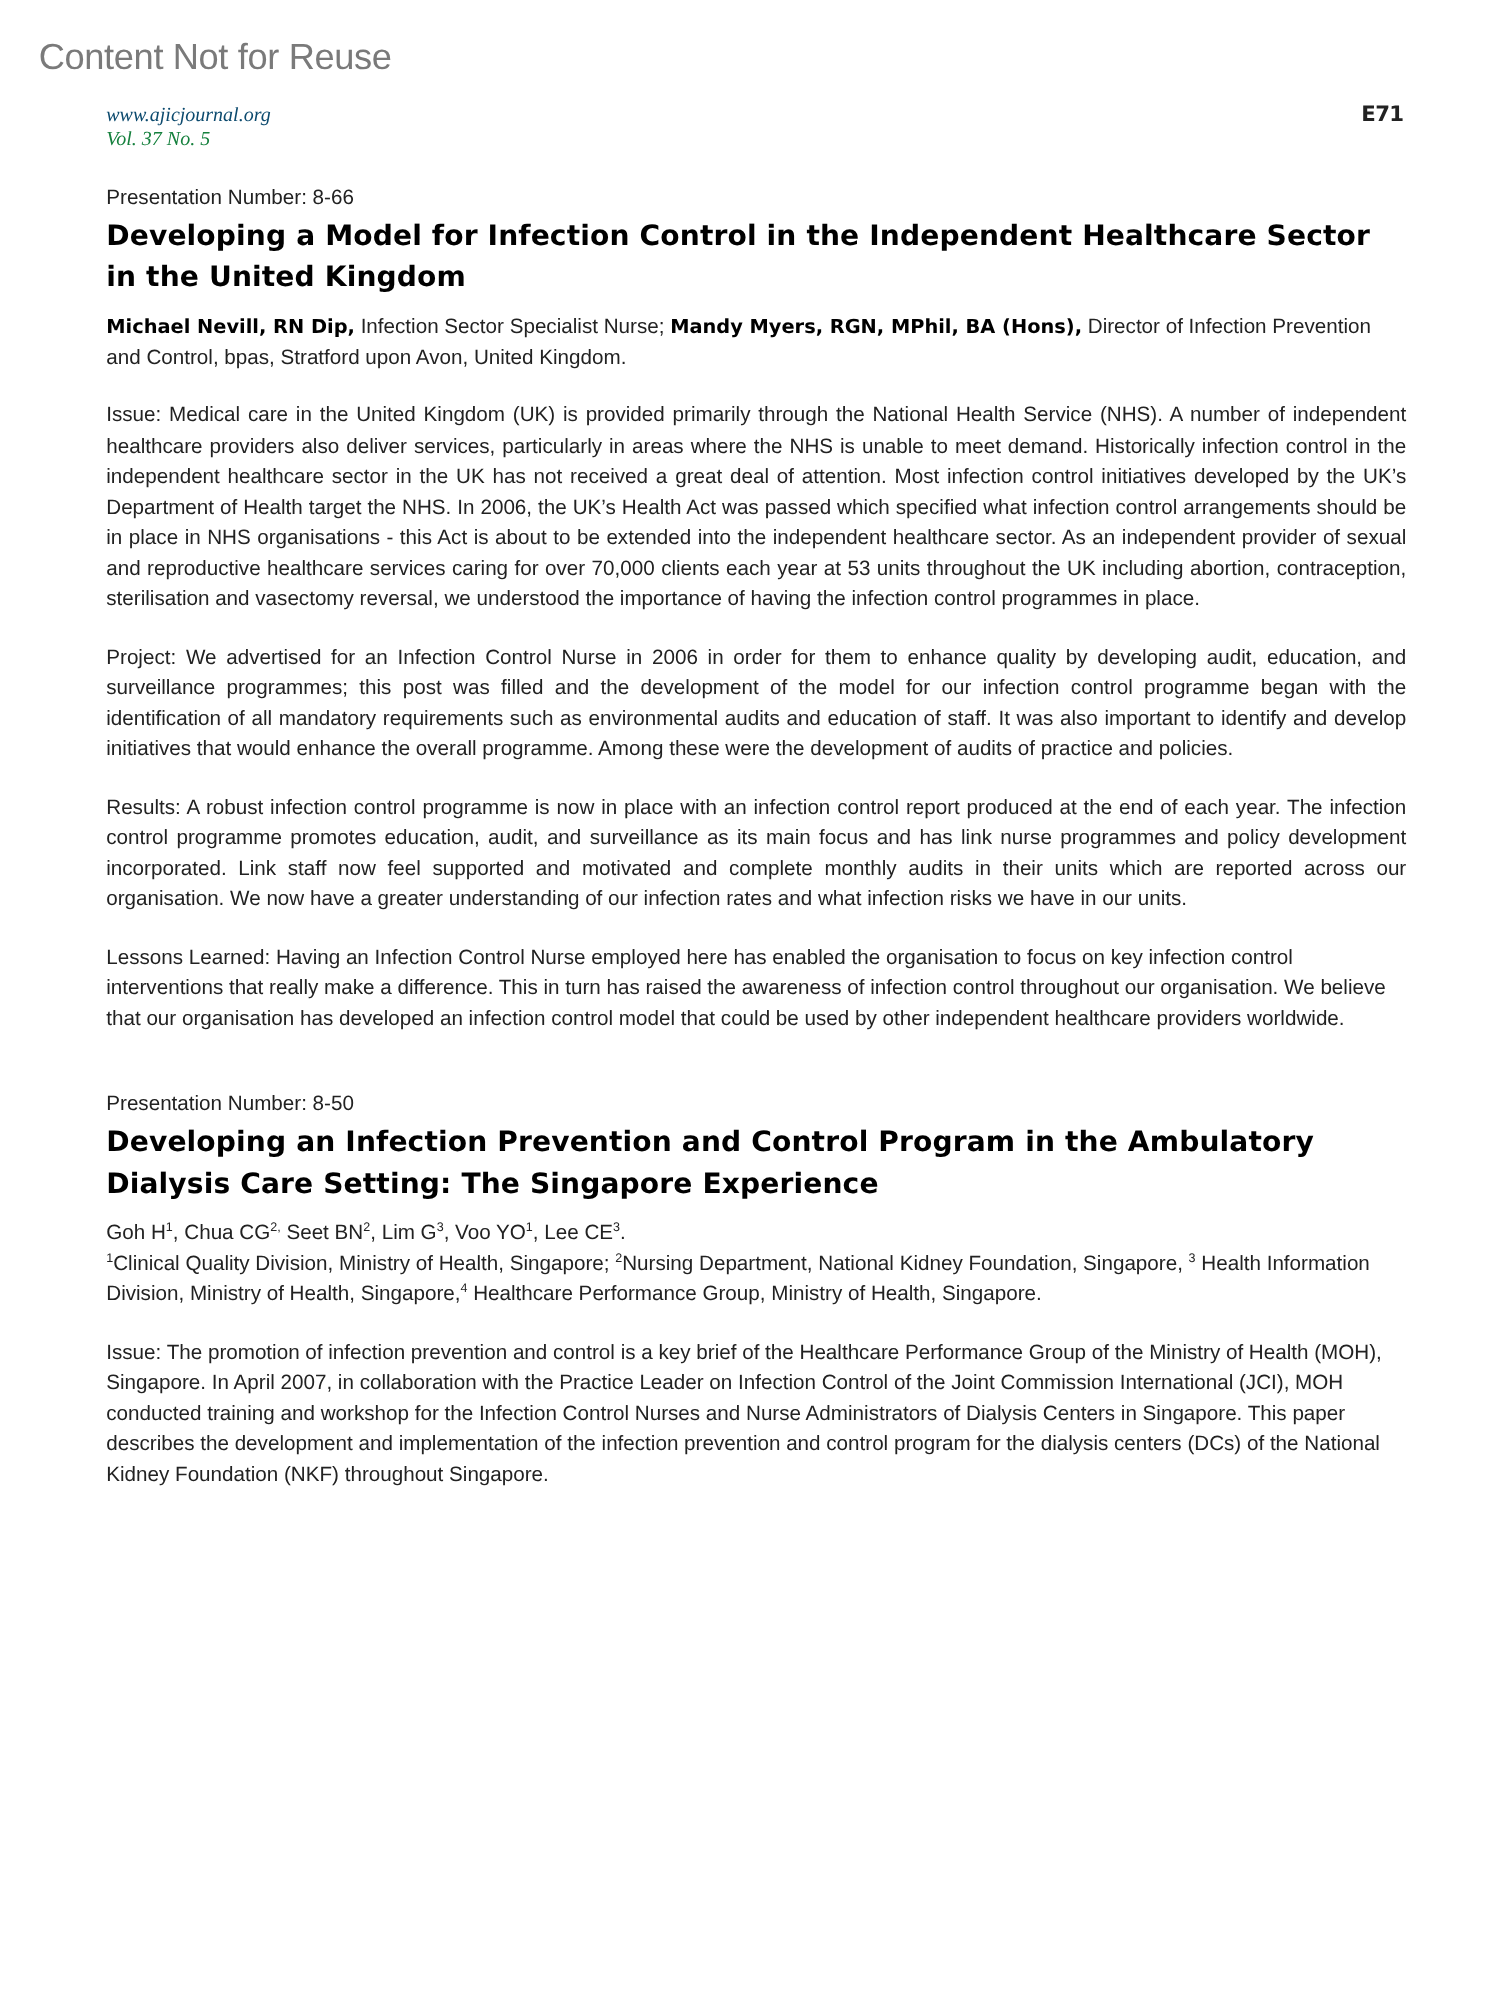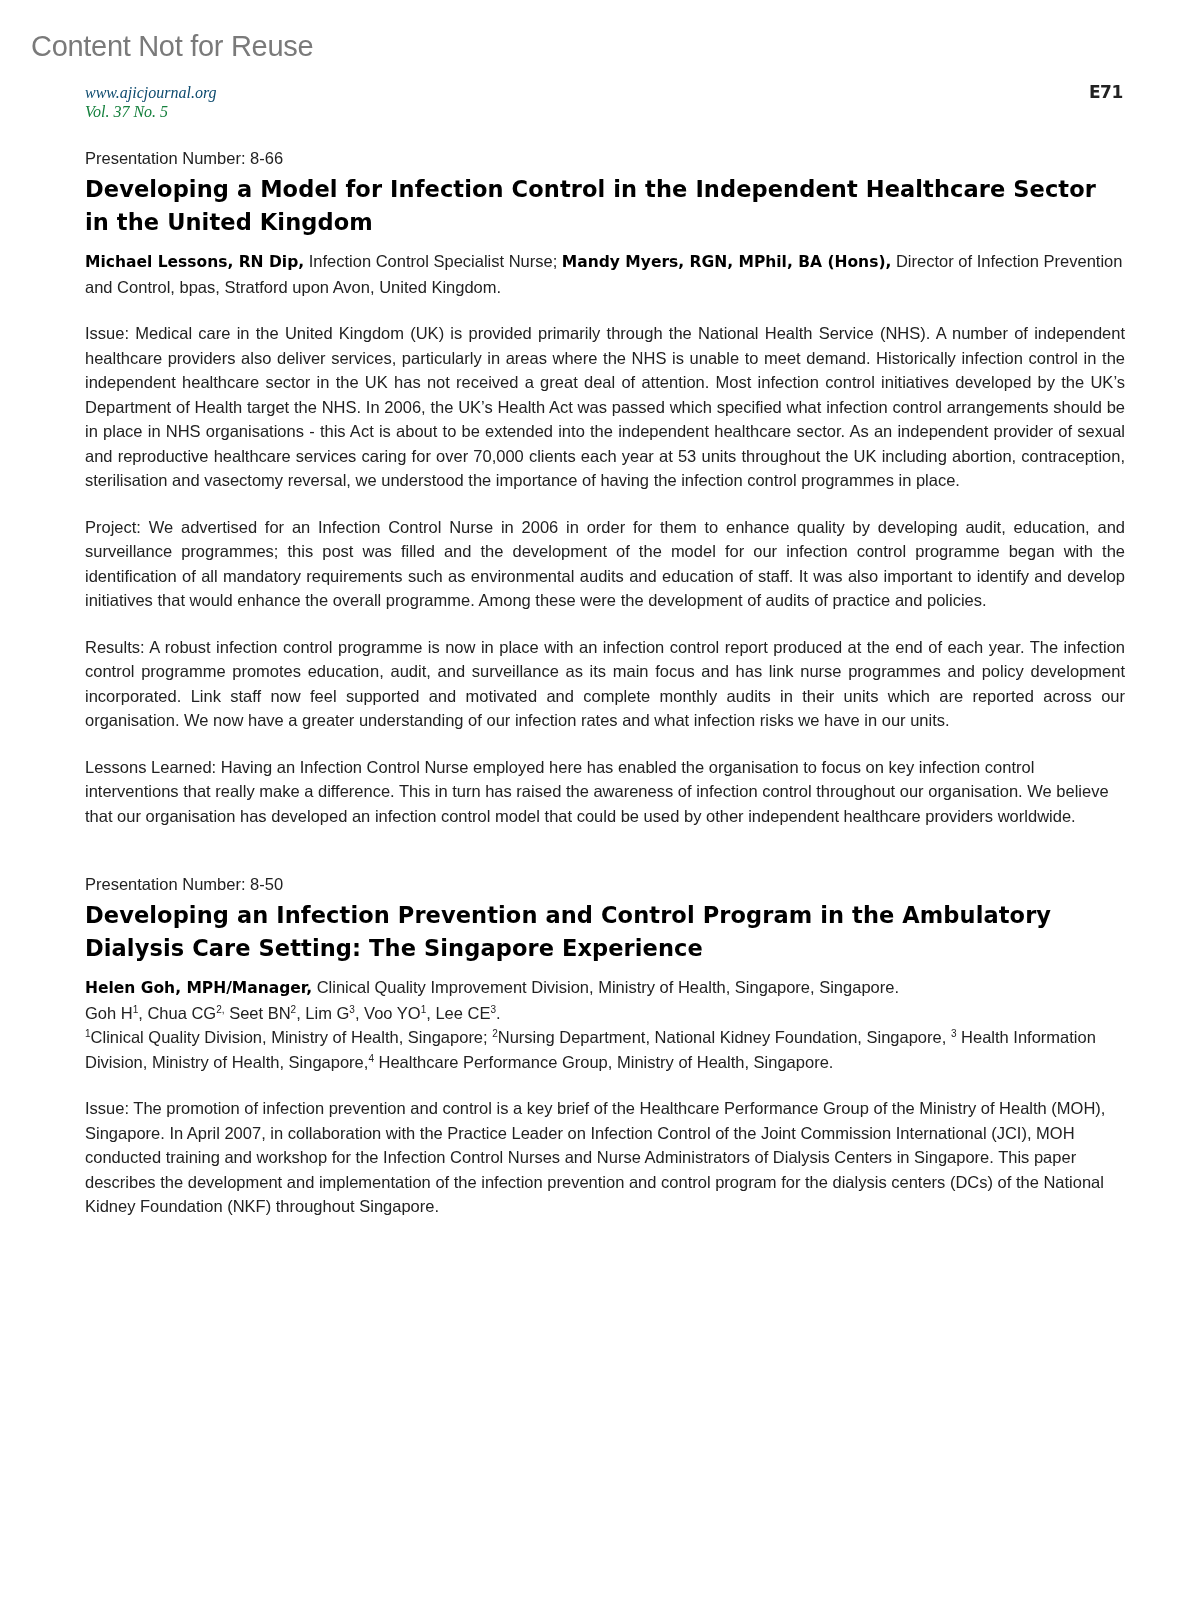--- a/index.html
+++ b/index.html
@@ -29,33 +29,32 @@
   <a class="url">www.ajicjournal.org</a>
   <span class="vol">Vol. 37 No. 5</span>
 </div>
 <div class="pagenum">E71</div>
 
 <div class="content">
 
   <section class="abstract">
     <p class="pres">Presentation Number: 8-66</p>
     <h2 class="title">Developing a Model for Infection Control in the Independent Healthcare Sector in the United Kingdom</h2>
-    <p class="authors"><b>Michael Lessons, RN Dip,</b><span> Infection Control Specialist Nurse; </span><b>Mandy Myers, RGN, MPhil, BA (Hons),</b><span> Director of Infection Prevention and Control, bpas, Stratford upon Avon, United Kingdom.</span></p>
+    <p class="authors"><b>Michael Nevill, RN Dip,</b><span> Infection Sector Specialist Nurse; </span><b>Mandy Myers, RGN, MPhil, BA (Hons),</b><span> Director of Infection Prevention and Control, bpas, Stratford upon Avon, United Kingdom.</span></p>
     <p class="para">Issue: Medical care in the United Kingdom (UK) is provided primarily through the National Health Service (NHS). A number of independent healthcare providers also deliver services, particularly in areas where the NHS is unable to meet demand. Historically infection control in the independent healthcare sector in the UK has not received a great deal of attention. Most infection control initiatives developed by the UK’s Department of Health target the NHS. In 2006, the UK’s Health Act was passed which specified what infection control arrangements should be in place in NHS organisations - this Act is about to be extended into the independent healthcare sector. As an independent provider of sexual and reproductive healthcare services caring for over 70,000 clients each year at 53 units throughout the UK including abortion, contraception, sterilisation and vasectomy reversal, we understood the importance of having the infection control programmes in place.</p>
     <p class="para">Project: We advertised for an Infection Control Nurse in 2006 in order for them to enhance quality by developing audit, education, and surveillance programmes; this post was filled and the development of the model for our infection control programme began with the identification of all mandatory requirements such as environmental audits and education of staff. It was also important to identify and develop initiatives that would enhance the overall programme. Among these were the development of audits of practice and policies.</p>
     <p class="para">Results: A robust infection control programme is now in place with an infection control report produced at the end of each year. The infection control programme promotes education, audit, and surveillance as its main focus and has link nurse programmes and policy development incorporated. Link staff now feel supported and motivated and complete monthly audits in their units which are reported across our organisation. We now have a greater understanding of our infection rates and what infection risks we have in our units.</p>
     <p class="para left">Lessons Learned: Having an Infection Control Nurse employed here has enabled the organisation to focus on key infection control interventions that really make a difference. This in turn has raised the awareness of infection control throughout our organisation. We believe that our organisation has developed an infection control model that could be used by other independent healthcare providers worldwide.</p>
   </section>
 
   <div class="gap2"></div>
 
   <section class="abstract">
     <p class="pres">Presentation Number: 8-50</p>
     <h2 class="title">Developing an Infection Prevention and Control Program in the Ambulatory Dialysis Care Setting: The Singapore Experience</h2>
-    <p class="authors"><b>Helen Goh, MPH/Manager,</b><span> Clinical Quality Improvement Division, Ministry of Health, Singapore, Singapore.</span></p>
     <p class="authors">
       <span><span>Goh H</span><sup>1</sup><span>, </span></span><span><span>Chua CG</span><sup>2,</sup><span> </span></span><span><span>Seet BN</span><sup>2</sup><span>, </span></span><span><span>Lim G</span><sup>3</sup><span>, </span></span><span><span>Voo YO</span><sup>1</sup><span>, </span></span><span><span>Lee CE</span><sup>3</sup><span>.</span></span>
     </p>
     <p class="authors"><sup>1</sup><span>Clinical Quality Division, Ministry of Health, Singapore; </span><sup>2</sup><span>Nursing Department, National Kidney Foundation, Singapore, </span><sup>3</sup><span> Health Information Division, Ministry of Health, Singapore,</span><sup>4</sup><span> Healthcare Performance Group, Ministry of Health, Singapore.</span></p>
     <p class="para left">Issue: The promotion of infection prevention and control is a key brief of the Healthcare Performance Group of the Ministry of Health (MOH), Singapore. In April 2007, in collaboration with the Practice Leader on Infection Control of the Joint Commission International (JCI), MOH conducted training and workshop for the Infection Control Nurses and Nurse Administrators of Dialysis Centers in Singapore. This paper describes the development and implementation of the infection prevention and control program for the dialysis centers (DCs) of the National Kidney Foundation (NKF) throughout Singapore.</p>
   </section>
 
 </div>
 
 </body></html>

